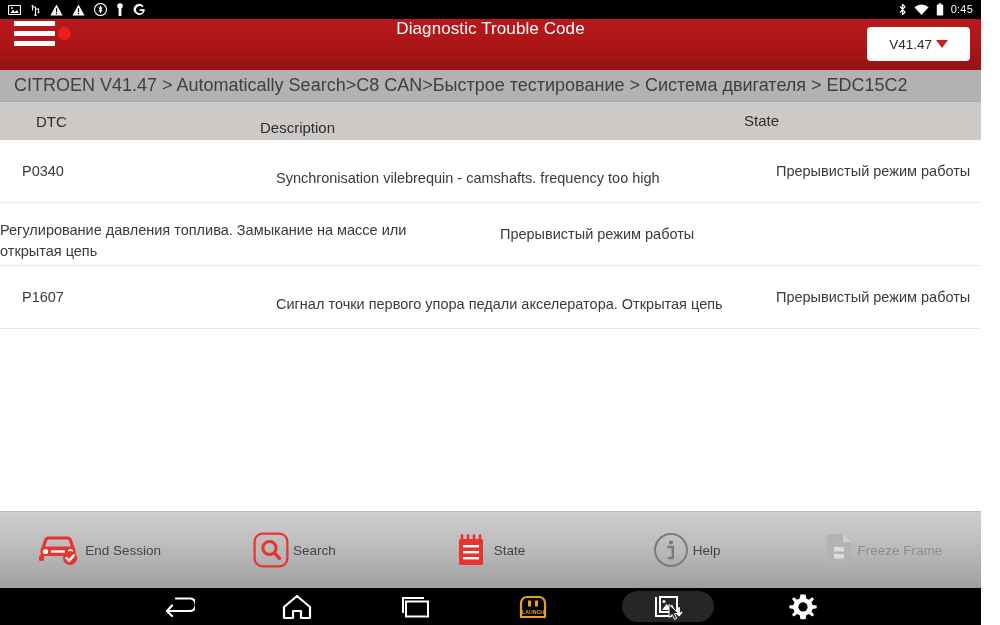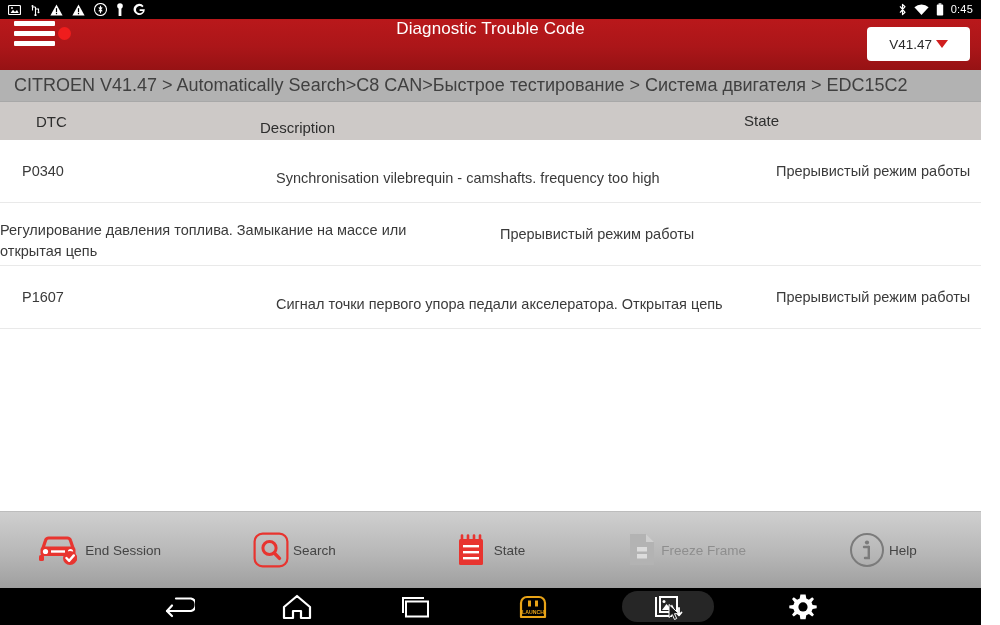--- a/index.html
+++ b/index.html
@@ -229,42 +229,42 @@
           <path d="M24 3.5 L24 8" stroke="#e8342f" stroke-width="2.6" stroke-linecap="round"></path>
           <rect x="3" y="7" width="24" height="26" rx="1.5" fill="#e8342f"></rect>
           <rect x="7" y="13" width="16" height="2.4" fill="#fff"></rect>
           <rect x="7" y="19" width="16" height="2.4" fill="#fff"></rect>
           <rect x="7" y="25" width="16" height="2.4" fill="#fff"></rect>
         </svg>
       </div>
       <span class="tb-label">State</span>
     </div>
 
+    <div class="tb-item">
+      <div class="tb-icon">
+        <svg width="36" height="36" viewBox="0 0 36 36">
+          <circle cx="18" cy="18" r="16" fill="none" stroke="#7b7b7b" stroke-width="2"></circle>
+          <circle cx="18" cy="10.5" r="2.1" fill="#7b7b7b"></circle>
+          <path d="M19.8 15 L19.8 26 L16 26" fill="none" stroke="#7b7b7b" stroke-width="2.4" stroke-linecap="round"></path>
+          <path d="M15 15 L19.8 15" fill="none" stroke="#7b7b7b" stroke-width="2.4" stroke-linecap="round"></path>
+        </svg>
+      </div>
+      <span class="tb-label">Help</span>
+    </div>
+
     <div class="tb-item disabled">
       <div class="tb-icon">
         <svg width="30" height="36" viewBox="0 0 30 36">
           <path d="M3 2 L19 2 L27 10 L27 33 L3 33 Z" fill="#b3b3b3"></path>
           <path d="M19 2 L19 10 L27 10 Z" fill="#cfcfcf"></path>
           <rect x="10" y="15" width="10" height="4.5" fill="#dcdcdc"></rect>
           <rect x="10" y="22" width="10" height="4.5" fill="#dcdcdc"></rect>
         </svg>
       </div>
       <span class="tb-label">Freeze Frame</span>
-    </div>
-
-    <div class="tb-item">
-      <div class="tb-icon">
-        <svg width="36" height="36" viewBox="0 0 36 36">
-          <circle cx="18" cy="18" r="16" fill="none" stroke="#7b7b7b" stroke-width="2"></circle>
-          <circle cx="18" cy="10.5" r="2.1" fill="#7b7b7b"></circle>
-          <path d="M19.8 15 L19.8 26 L16 26" fill="none" stroke="#7b7b7b" stroke-width="2.4" stroke-linecap="round"></path>
-          <path d="M15 15 L19.8 15" fill="none" stroke="#7b7b7b" stroke-width="2.4" stroke-linecap="round"></path>
-        </svg>
-      </div>
-      <span class="tb-label">Help</span>
     </div>
   </div>
 
   <div class="navbar">
     <div class="nav-btn">
       <svg width="32" height="24" viewBox="0 0 32 24">
         <path d="M4 16 L28 16 A6.5 6.5 0 0 0 28 3.5 L13 3.5" fill="none" stroke="#fff" stroke-width="2.2" stroke-linecap="round" stroke-linejoin="round"></path>
         <path d="M9 10.5 L4 16 L9 21" fill="none" stroke="#fff" stroke-width="2.2" stroke-linecap="round" stroke-linejoin="round"></path>
       </svg>
     </div>

